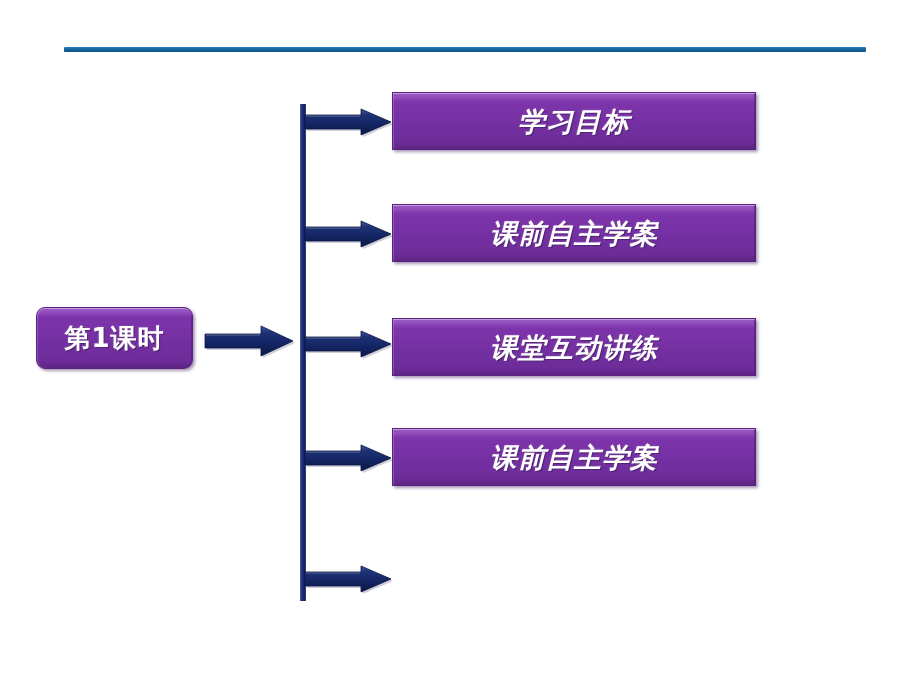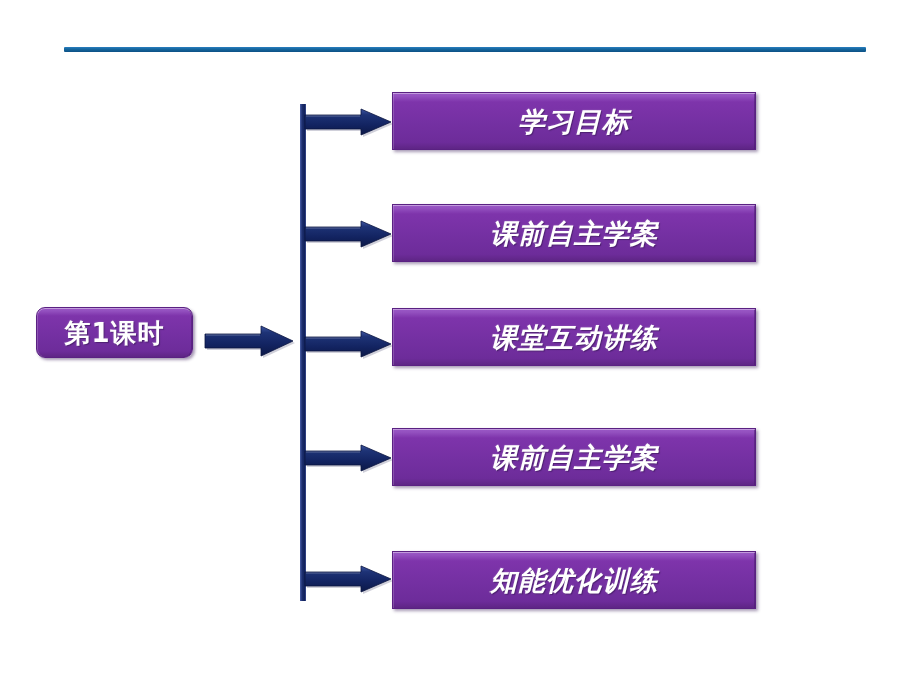--- a/index.html
+++ b/index.html
@@ -83,29 +83,29 @@
     height: 58px;
     font-style: italic;
   }
   .stage-box .plabel { font-size: 27px; }
 
   
   .source-box {
     left: 36px;
     top: 307px;
     width: 157px;
-    height: 51px;
+    height: 62px;
     border-radius: 9px;
   }
   .source-box .plabel { font-size: 26px; }
 
   
   .box-0 { top: 92px; }
   .box-1 { top: 204px; }
-  .box-2 { top: 308px; }
+  .box-2 { top: 318px; }
   .box-3 { top: 428px; }
   .box-4 { top: 551px; }
 
   
   .arrow {
     position: absolute;
     display: block;
     overflow: visible;
   }
   .arrow svg { display: block; overflow: visible; }
@@ -250,17 +250,14 @@
   </div>
 
   <div class="pbox stage-box box-2">
     <span class="plabel">课堂互动讲练</span>
   </div>
 
   <div class="pbox stage-box box-3">
     <span class="plabel">课前自主学案</span>
   </div>
 
-  <div class="pbox stage-box box-4">
-    <span class="plabel">知能优化训练</span>
-  </div>
 
 </div>
 
 </body></html>

